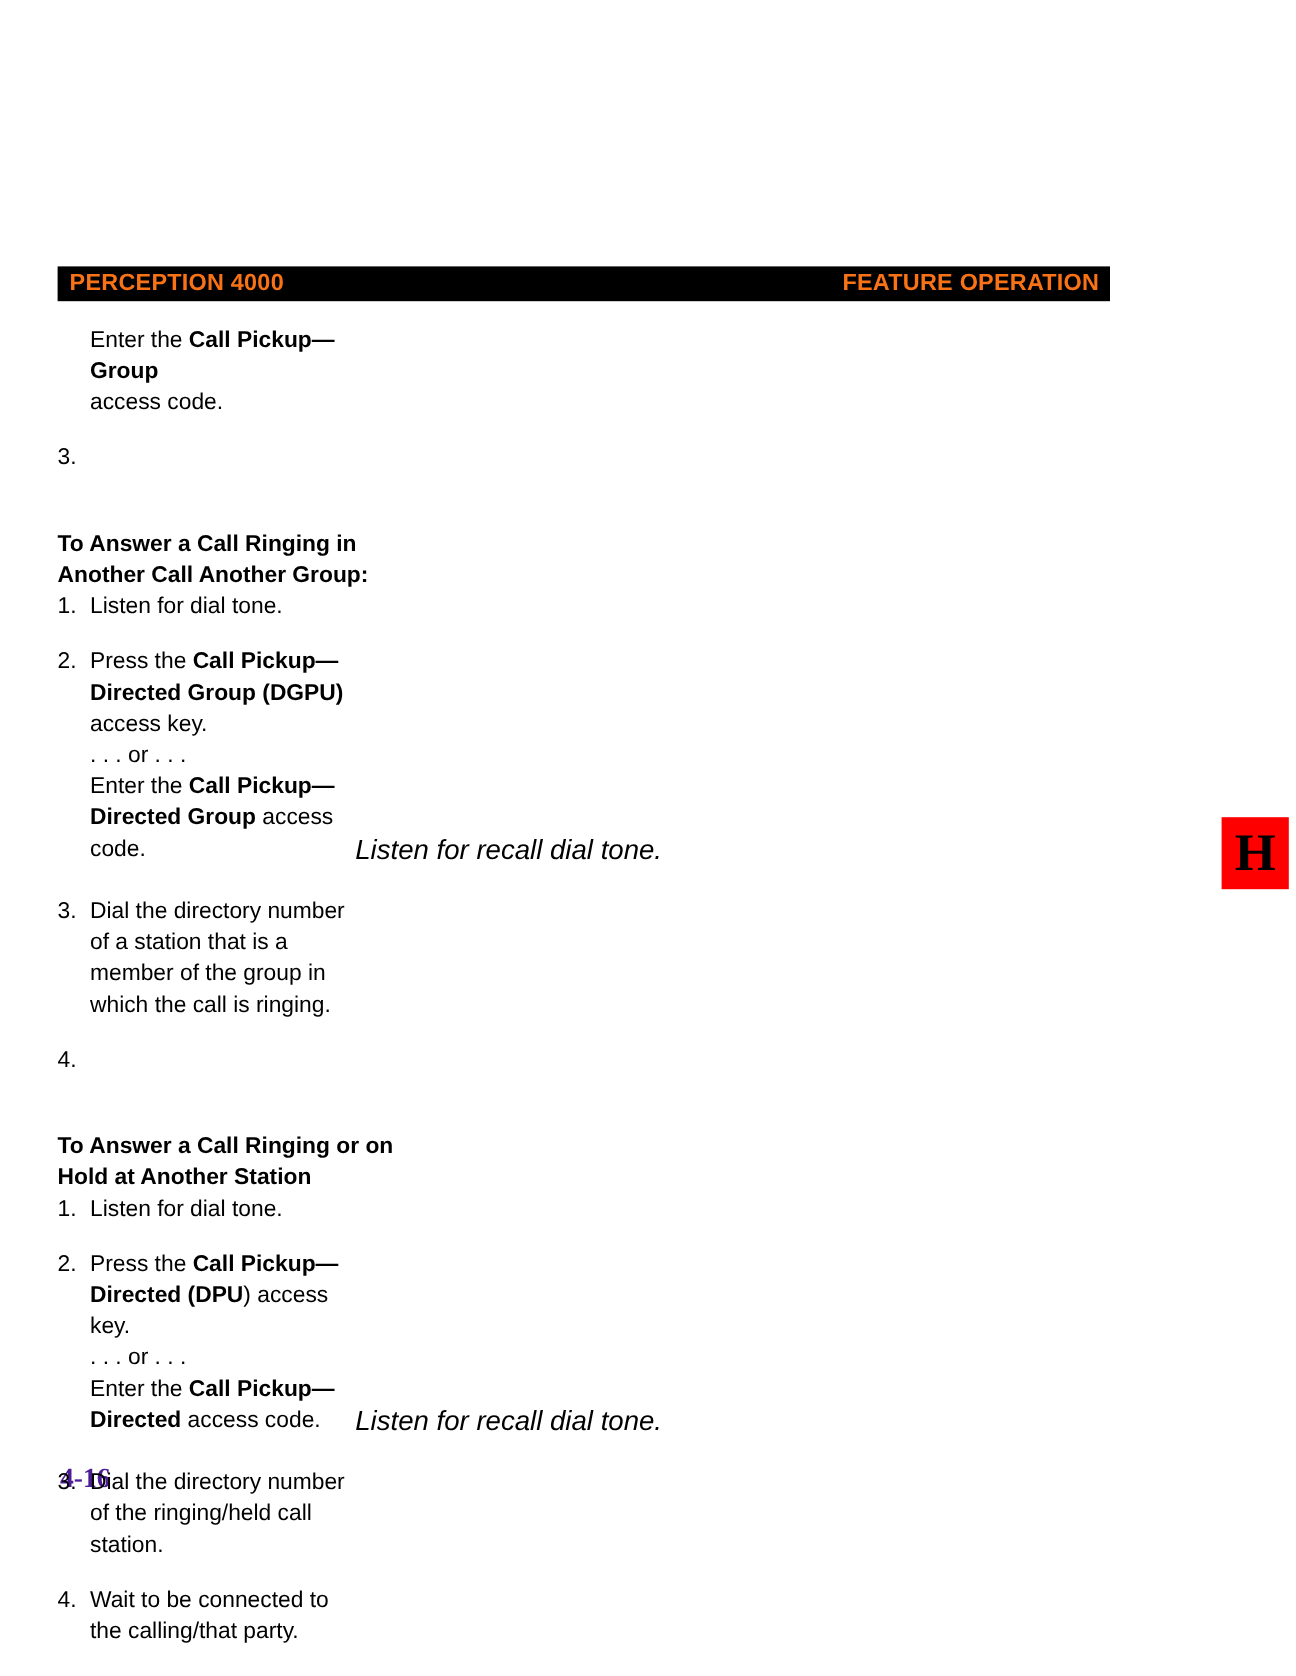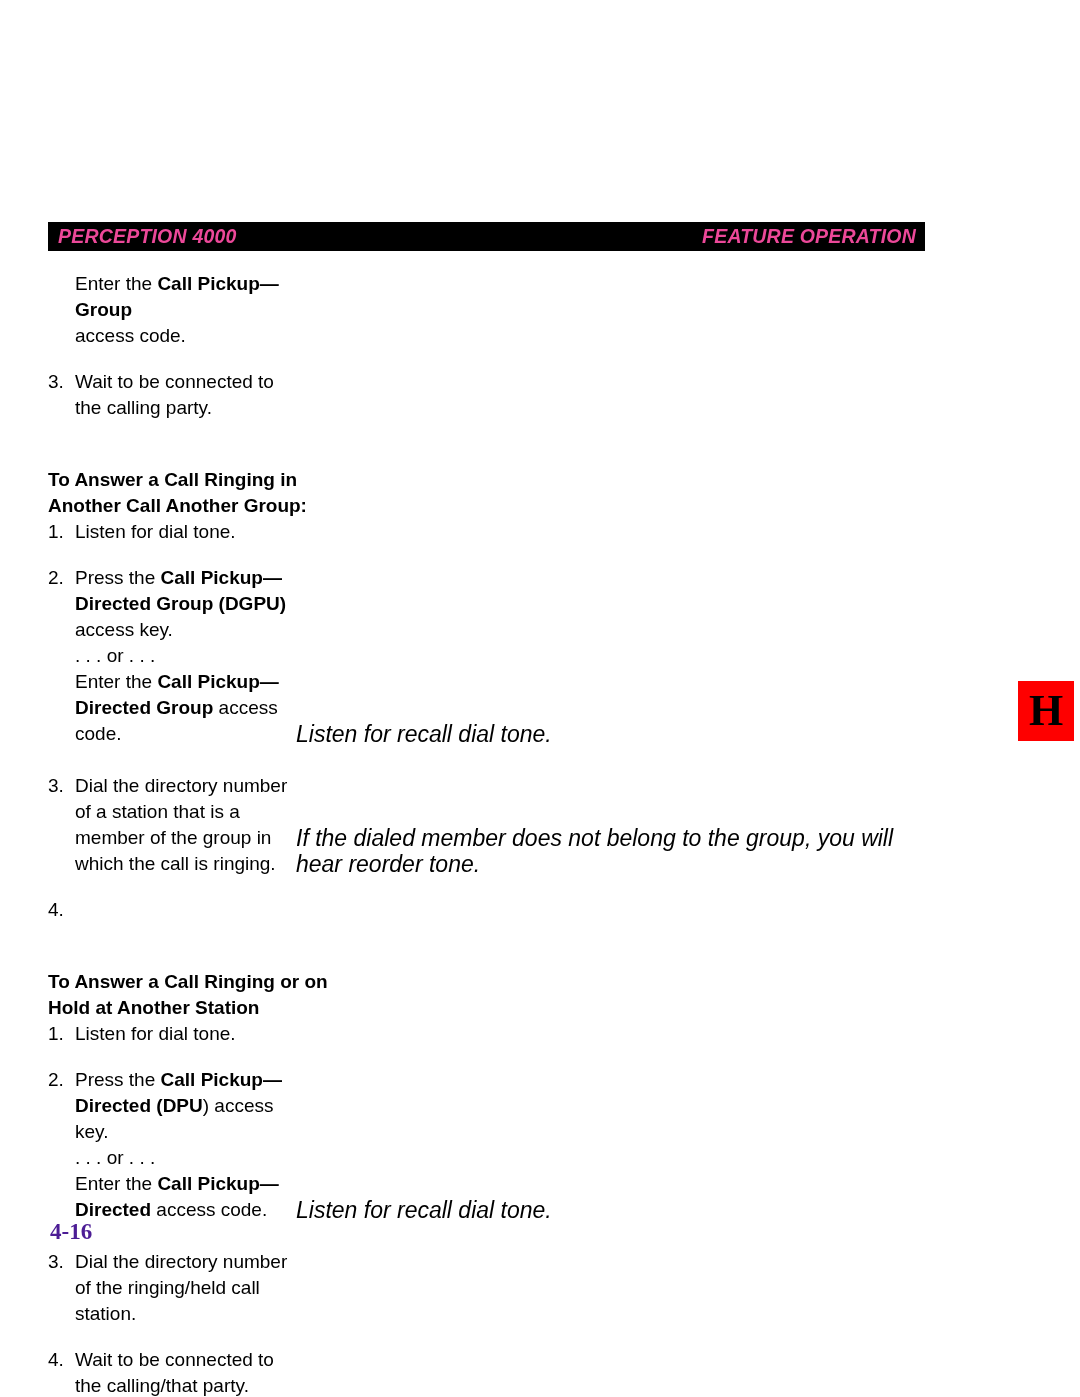--- a/index.html
+++ b/index.html
@@ -27,23 +27,22 @@
     width: 877px;
     height: 29px;
     background: #000000;
     display: flex;
     align-items: center;
     justify-content: space-between;
     box-sizing: border-box;
     padding: 0 9px 0 10px;
   }
   #running-header .hdr-text {
-    color: #ec4899;
+    color: #f97316;
     font-weight: bold;
-    font-style: italic;
     font-size: 19.5px;
     letter-spacing: 0.2px;
     line-height: 1;
     white-space: nowrap;
   }
 
   
   #content {
     position: absolute;
     left: 0;
@@ -166,21 +165,20 @@
       </div>
       <div class="right-col"></div>
     </div>
 
     <div class="gap-md"></div>
 
     <div class="block row">
       <div class="left-col">
         <div class="step">
           <span class="step-num">3.</span>
-          <span class="step-body">Wait to be connected to the calling party.</span>
         </div>
       </div>
       <div class="right-col"></div>
     </div>
 
     <div class="gap-lg"></div>
 
     <div class="block">
       <div class="section-heading">
         <span>To Answer a Call Ringing in</span><br>
@@ -218,23 +216,20 @@
 
     <div class="gap-lg"></div>
 
     <div class="block row">
       <div class="left-col">
         <div class="step">
           <span class="step-num">3.</span>
           <span class="step-body">Dial the directory number of a station that is a member of the group in which the call is ringing.</span>
         </div>
       </div>
-      <div class="right-col">
-        <div class="note">If the dialed member does not belong to the group, you will hear reorder tone.</div>
-      </div>
     </div>
 
     <div class="gap-md"></div>
 
     <div class="block row">
       <div class="left-col">
         <div class="step">
           <span class="step-num">4.</span>
         </div>
       </div>

